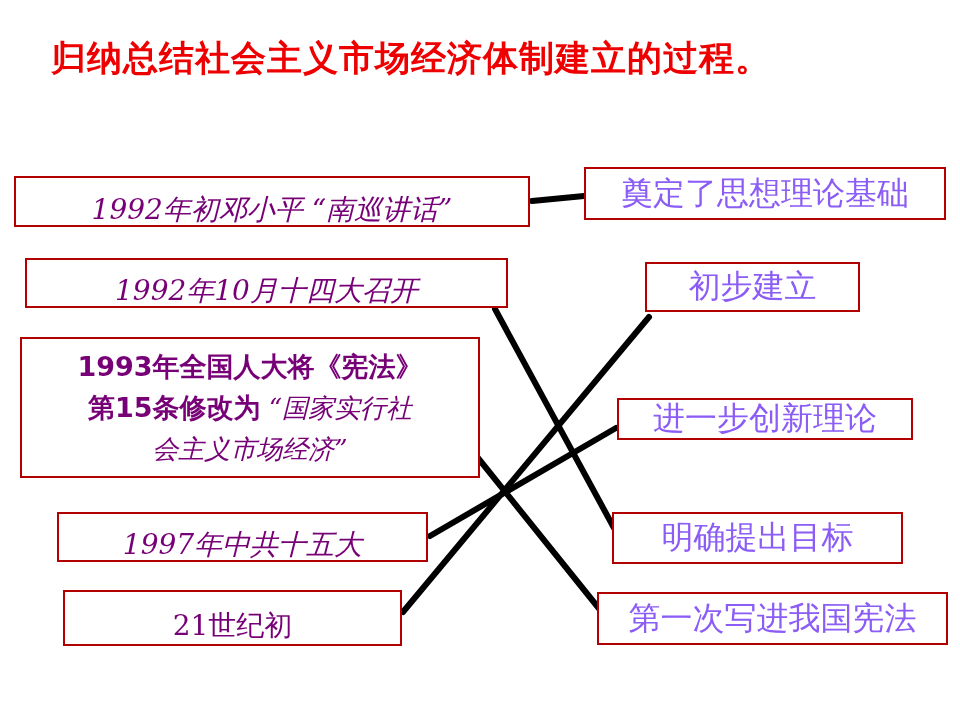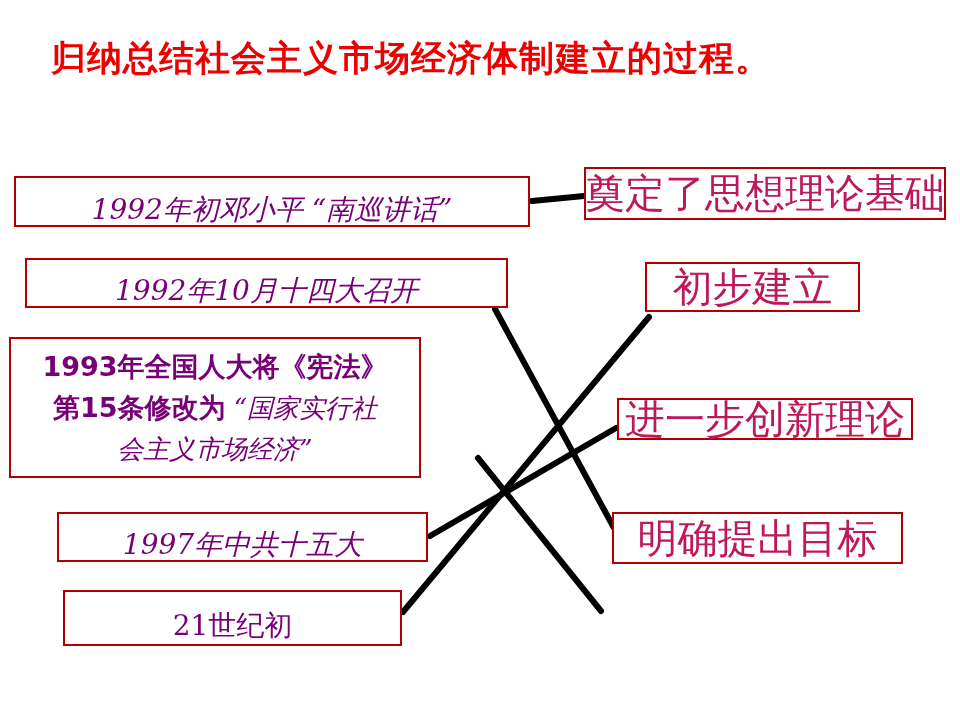--- a/index.html
+++ b/index.html
@@ -42,22 +42,22 @@
   .left-text {
     font-family: "DejaVu Serif", serif;
     font-style: italic;
     color: #770077;
     font-size: 28px;
     white-space: nowrap;
     margin-top: 16px;
   }
   .right-text {
     font-family: Liberation Sans, sans-serif;
-    color: #be185d;
-    font-size: 40px;
+    color: #8b5cf6;
+    font-size: 32px;
     white-space: nowrap;
   }
   .plain {
     font-style: normal;
   }
   .box3-inner {
     display: flex;
     flex-direction: column;
     justify-content: center;
     align-items: center;
@@ -74,21 +74,21 @@
   .kai {
     font-family: "DejaVu Serif", serif;
     font-style: italic;
     color: #770077;
     font-size: 26px;
     white-space: nowrap;
   }
   
   .b-l1 { left: 14px;  top: 176px; width: 516px; height: 51px; }
   .b-l2 { left: 25px;  top: 258px; width: 483px; height: 50px; }
-  .b-l3 { left: 9px;  top: 337px; width: 412px; height: 141px; }
+  .b-l3 { left: 20px;  top: 337px; width: 460px; height: 141px; }
   .b-l4 { left: 57px;  top: 512px; width: 371px; height: 50px; }
   .b-l5 { left: 63px;  top: 590px; width: 339px; height: 56px; }
   
   .b-r1 { left: 584px; top: 167px; width: 362px; height: 53px; }
   .b-r2 { left: 645px; top: 262px; width: 215px; height: 50px; }
   .b-r3 { left: 617px; top: 398px; width: 296px; height: 42px; }
   .b-r4 { left: 612px; top: 512px; width: 291px; height: 52px; }
   .b-r5 { left: 597px; top: 592px; width: 351px; height: 53px; }
 </style>
 </head>
@@ -139,14 +139,17 @@
   </div>
 
   <div class="box b-r3">
     <span class="right-text">进一步创新理论</span>
   </div>
 
   <div class="box b-r4">
     <span class="right-text">明确提出目标</span>
   </div>
 
+  <div class="box b-r5">
+    <span class="right-text">第一次写进我国宪法</span>
+  </div>
 
 </div>
 
 </body></html>

